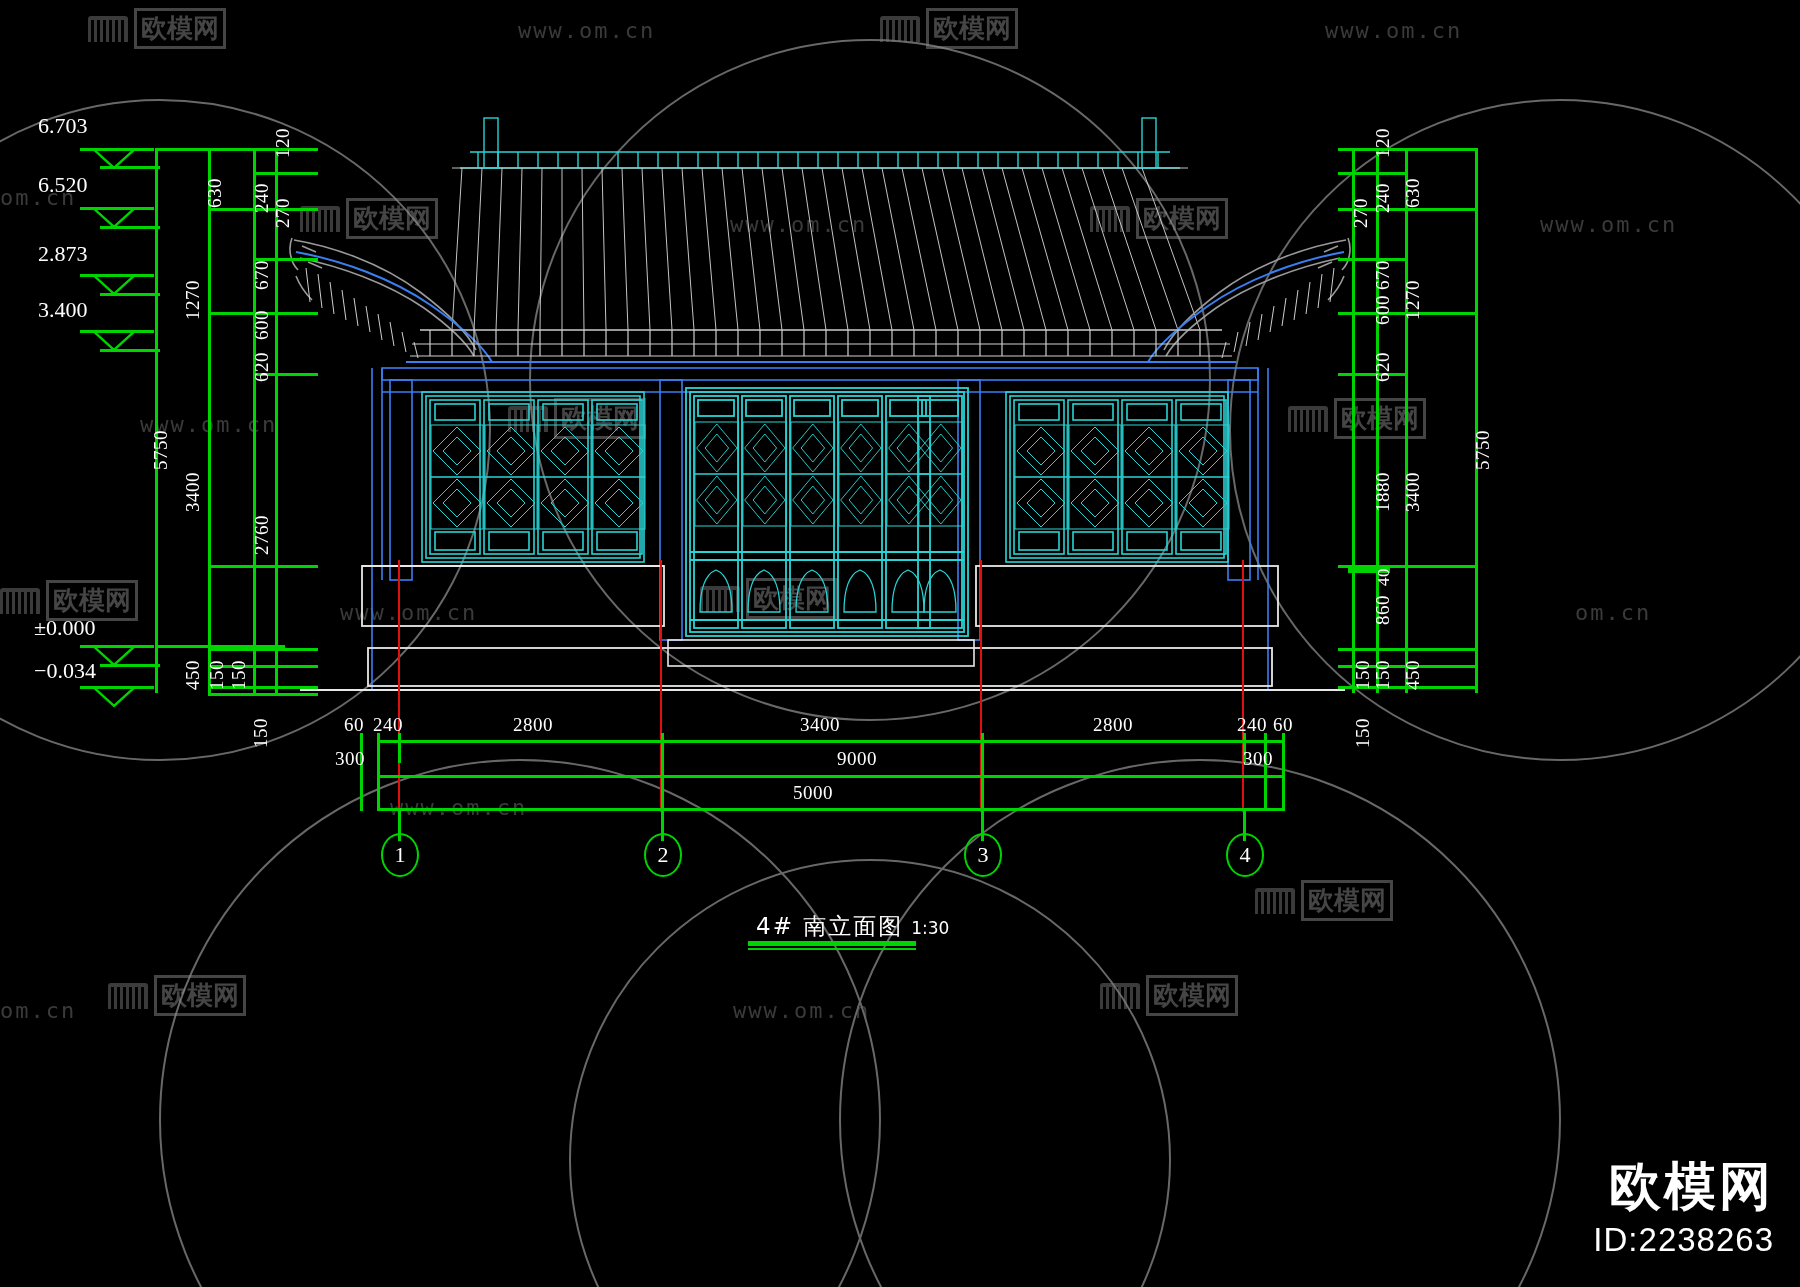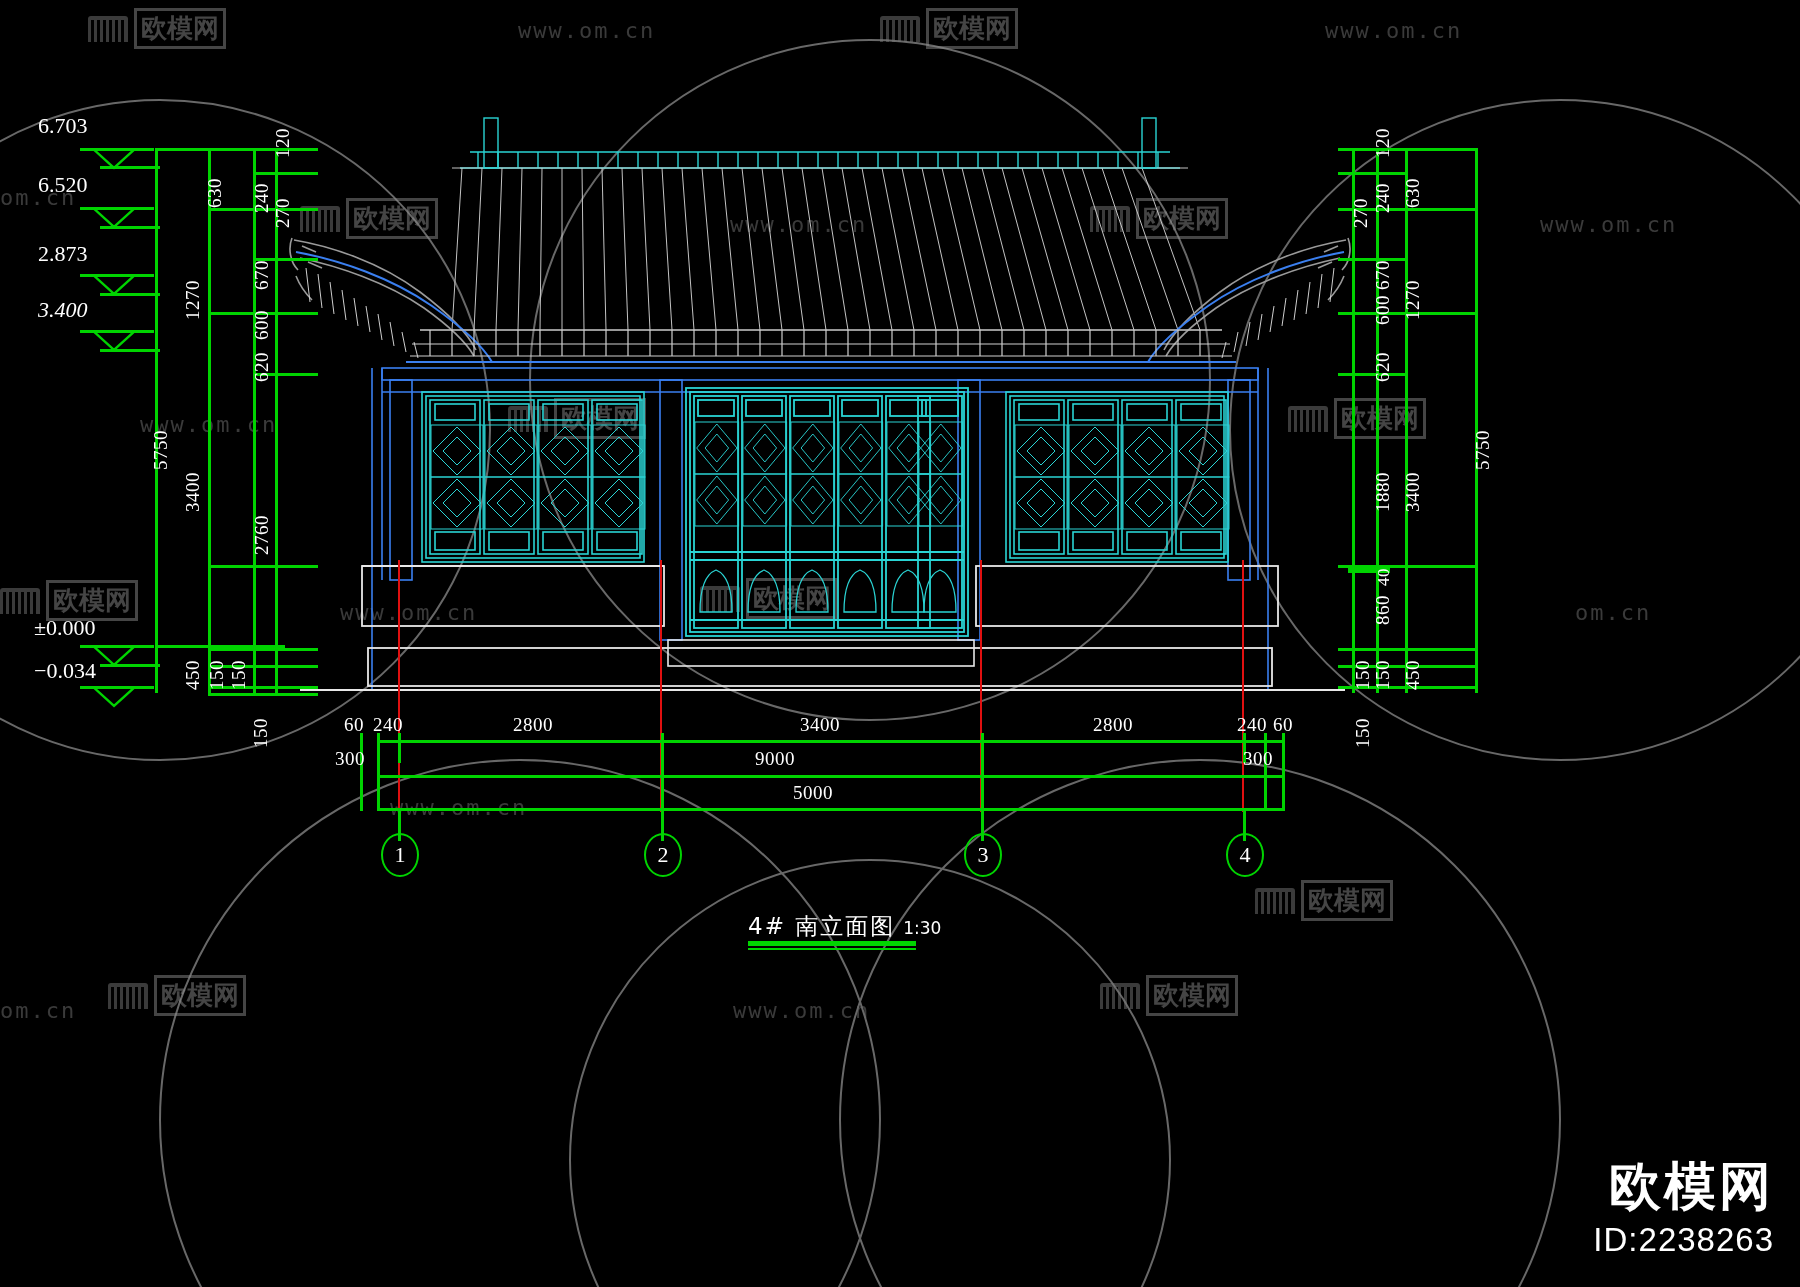--- a/index.html
+++ b/index.html
@@ -92,20 +92,21 @@
     font-size: 22px;
     font-family: "Liberation Serif", serif;
     display:flex; align-items:center; justify-content:center;
   }
 
   #title-block {
     position:absolute;
     color:#ffffff;
     font-family:"DejaVu Sans", sans-serif;
     white-space:nowrap;
+    margin-left:8px;
   }
   #title-block .main { font-size: 23px; letter-spacing: 2px; }
   #title-block .scale { font-size: 17px; margin-left: 8px; }
   #title-underline { position:absolute; background:#00d400; }
 
   
   #brand {
     position:absolute; right: 26px; bottom: 28px;
     text-align: right; color:#ffffff;
   }
@@ -581,21 +582,21 @@
     </svg>
     <div class="gl" style="left:100px; top:226px; width:60px; height:3px;"></div>
 
     <div class="lvltxt" style="left:38px; top:241px;">2.873</div>
     <div class="gl" style="left:80px; top:274px; width:74px; height:3px;"></div>
     <svg class="abs" style="left:92px; top:274px;" width="60" height="22">
       <path d="M0,0 L44,0 L22,20 Z" fill="none" stroke="#00d400" stroke-width="2.4"></path>
     </svg>
     <div class="gl" style="left:100px; top:293px; width:60px; height:3px;"></div>
 
-    <div class="lvltxt" style="left:38px; top:297px;font-style:italic;">3.400</div>
+    <div class="lvltxt" style="left:38px; top:297px;">3.400</div>
     <div class="gl" style="left:80px; top:330px; width:74px; height:3px;"></div>
     <svg class="abs" style="left:92px; top:330px;" width="60" height="22">
       <path d="M0,0 L44,0 L22,20 Z" fill="none" stroke="#00d400" stroke-width="2.4"></path>
     </svg>
     <div class="gl" style="left:100px; top:349px; width:60px; height:3px;"></div>
 
     <div class="lvltxt" style="left:34px; top:615px;">±0.000</div>
     <div class="gl" style="left:80px; top:645px; width:74px; height:3px;"></div>
     <svg class="abs" style="left:92px; top:645px;" width="60" height="22">
       <path d="M0,0 L44,0 L22,20 Z" fill="none" stroke="#00d400" stroke-width="2.4"></path>
@@ -702,21 +703,21 @@
 
     <div class="dimtxt" style="left:344px; top:714px;">60</div>
     <div class="dimtxt" style="left:373px; top:714px;">240</div>
     <div class="dimtxt" style="left:513px; top:714px;">2800</div>
     <div class="dimtxt" style="left:800px; top:714px;">3400</div>
     <div class="dimtxt" style="left:1093px;top:714px;">2800</div>
     <div class="dimtxt" style="left:1237px;top:714px;">240</div>
     <div class="dimtxt" style="left:1273px;top:714px;">60</div>
 
     <div class="dimtxt" style="left:335px; top:748px;">300</div>
-    <div class="dimtxt" style="left:755px; top:748px;">9000</div>
+    <div class="dimtxt" style="left:837px; top:748px;">9000</div>
     <div class="dimtxt" style="left:1243px;top:748px;">300</div>
 
     <div class="dimtxt" style="left:793px; top:782px;">5000</div>
   </div>
 
   <div>
     <div class="gl" style="left:398px;  top:811px; width:3px; height:30px;"></div>
     <div class="gl" style="left:661px;  top:811px; width:3px; height:30px;"></div>
     <div class="gl" style="left:981px;  top:811px; width:3px; height:30px;"></div>
     <div class="gl" style="left:1243px; top:811px; width:3px; height:30px;"></div>

